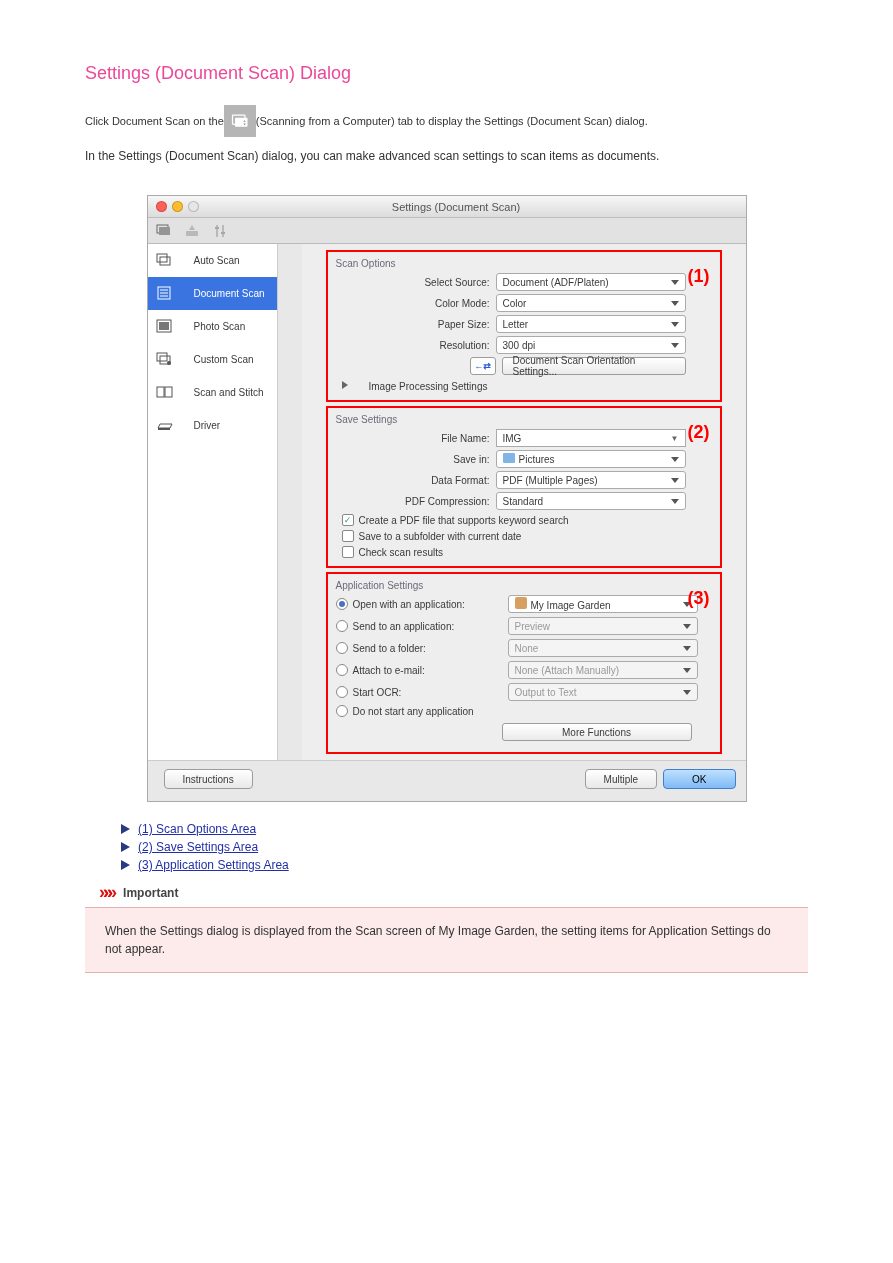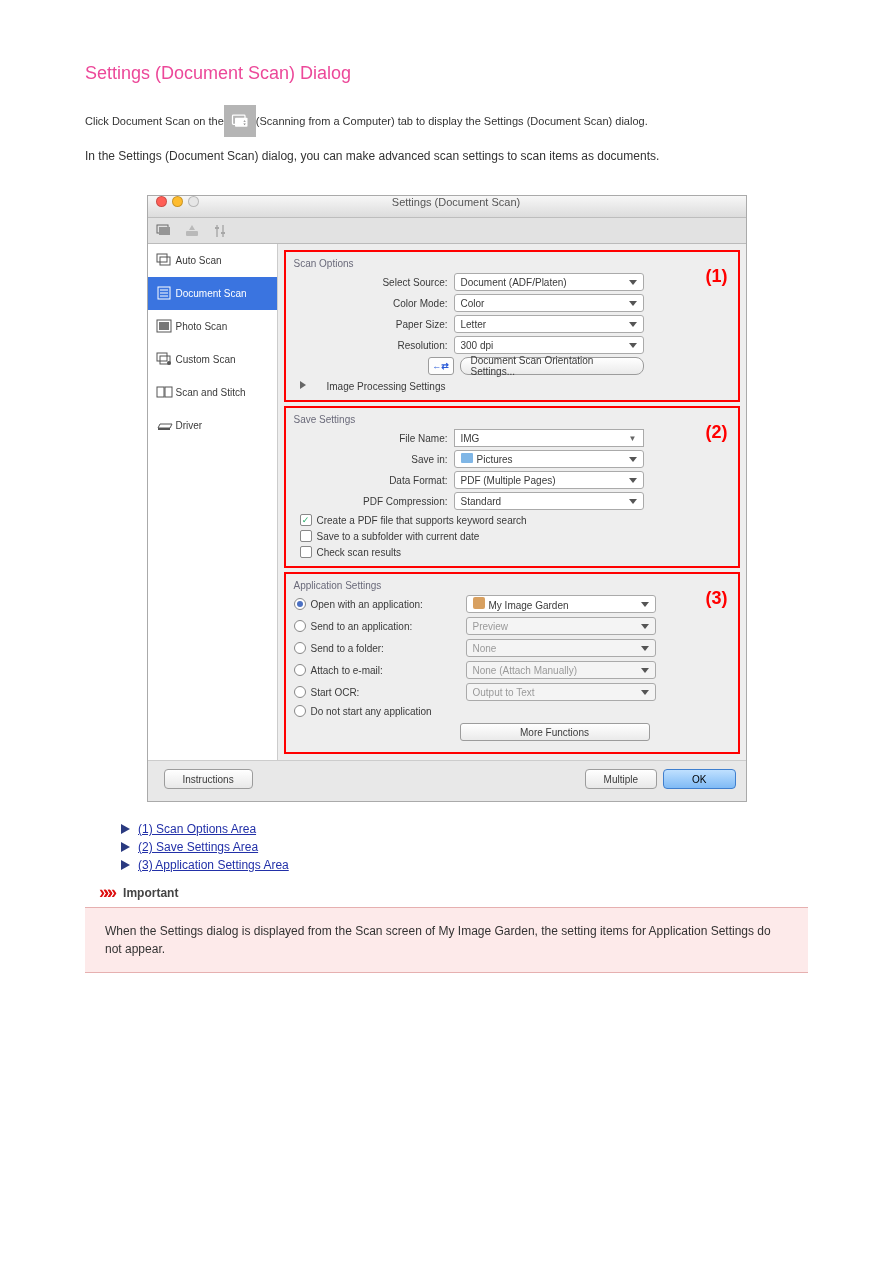--- a/index.html
+++ b/index.html
@@ -3,34 +3,34 @@
 <meta charset="utf-8">
 <style>
   * { box-sizing: border-box; margin: 0; padding: 0; }
   body { font-family: "Lucida Grande", Arial, sans-serif; font-size: 11px; color: #333; background: #fff; width: 893px; }
   .page { padding: 60px 85px 40px; }
   .intro { font-size: 12px; line-height: 1.5; margin-bottom: 10px; }
   .intro-with-icon { display: flex; align-items: center; gap: 0; margin-bottom: 10px; }
   .tab-icon { width: 32px; height: 32px; background: #b5b5b5; display: inline-flex; align-items: center; justify-content: center; }
   .tab-icon svg { width: 20px; height: 18px; fill: #fff; }
   .dialog { width: 600px; margin: 30px auto 0; border: 1px solid #aaa; background: #e8e8e8; font-size: 10px; color: #3a3a3a; position: relative; }
-  .titlebar { height: 22px; background: linear-gradient(#f7f7f7,#dcdcdc); border-bottom: 1px solid #bdbdbd; display: flex; align-items: flex-start; gap: 8px; }
+  .titlebar { height: 22px; background: linear-gradient(#f7f7f7,#dcdcdc); border-bottom: 1px solid #bdbdbd; display: flex; align-items: center; gap: 8px; }
   .traffic { display: flex; gap: 5px; padding-left: 8px; }
   .tl { width: 11px; height: 11px; border-radius: 50%; border: 1px solid rgba(0,0,0,.2); }
   .tl.r { background: #ff5f57; } .tl.y { background: #febc2e; } .tl.g { background: #e6e6e6; }
   .titlebar-title { flex: 1; text-align: center; font-size: 11px; color: #555; padding-right: 40px; }
   .toolbar { height: 26px; background: #e2e2e2; border-bottom: 1px solid #bbb; display: flex; align-items: center; padding-left: 8px; gap: 12px; }
   .toolbar-icon { width: 16px; height: 14px; display: inline-flex; align-items: center; justify-content: center; opacity: .55; }
   .toolbar-icon.active { opacity: .85; }
   .body { display: flex; }
   .sidebar { width: 130px; background: #fff; border-right: 1px solid #ccc; }
-  .sb-item { display: flex; align-items: center; gap: 2px; padding: 9px 8px; font-size: 10px; cursor: pointer; border-bottom: 1px solid transparent; }
+  .sb-item { display: flex; align-items: center; gap: 20px; padding: 9px 8px; font-size: 10px; cursor: pointer; border-bottom: 1px solid transparent; }
   .sb-item .ic { width: 18px; height: 14px; display: inline-flex; align-items: center; justify-content: center; }
   .sb-item.selected { background: #3a74e0; color: #fff; }
-  .main { flex: 1; background: #eee; position: relative; padding: 6px 6px 2px; }
+  .main { flex: 1; background: #eee; position: relative; padding: 6px 24px 2px; margin-left: 24px; }
   .section { border: 2px solid #ff0000; padding: 6px 8px 8px; margin-bottom: 4px; position: relative; background: #eee; }
   .section-title { color: #6a6a7a; font-size: 10px; margin-bottom: 4px; }
   .num { position: absolute; right: 10px; top: 14px; color: #ff0000; font-weight: bold; font-size: 18px; }
   .row { display: flex; align-items: center; margin: 3px 0; }
   .row .label { width: 160px; text-align: right; padding-right: 6px; font-size: 10px; }
   .select { flex: 0 0 190px; height: 18px; background: #fff; border: 1px solid #aaa; border-radius: 3px; display: flex; align-items: center; justify-content: space-between; padding: 0 6px; font-size: 10px; }
   .select .caret { width: 0; height: 0; border-left: 4px solid transparent; border-right: 4px solid transparent; border-top: 5px solid #555; }
   .select.disabled { background: #f4f4f4; color: #9a9a9a; }
   .input { flex: 0 0 190px; height: 18px; background: #fff; border: 1px solid #aaa; border-radius: 0; padding: 0 6px; font-size: 10px; display: flex; align-items: center; justify-content: space-between; }
   .btn-sm { height: 18px; padding: 0 10px; background: linear-gradient(#fff,#eaeaea); border: 1px solid #9c9c9c; border-radius: 3px; font-size: 10px; display: inline-flex; align-items: center; }
@@ -200,21 +200,21 @@
             </div>
           <div class="row">
               <span class="label">Resolution:</span>
               <div class="select">
                 <span>300 dpi</span>
                 <span class="caret"></span>
               </div>
             </div>
           <div class="row">
             <span class="btn-small-icon">←⇄</span>
-            <div class="btn-sm" style="flex:0 0 184px; justify-content:flex-end;border-radius:8px;">
+            <div class="btn-sm" style="flex:0 0 184px; justify-content:flex-end;">
                 <span>Document Scan Orientation Settings...</span>
               </div>
           </div>
           <div class="disclosure">
             <span class="tri"></span>
             <span>Image Processing Settings</span>
           </div>
         </div>
 
         <div class="section">

